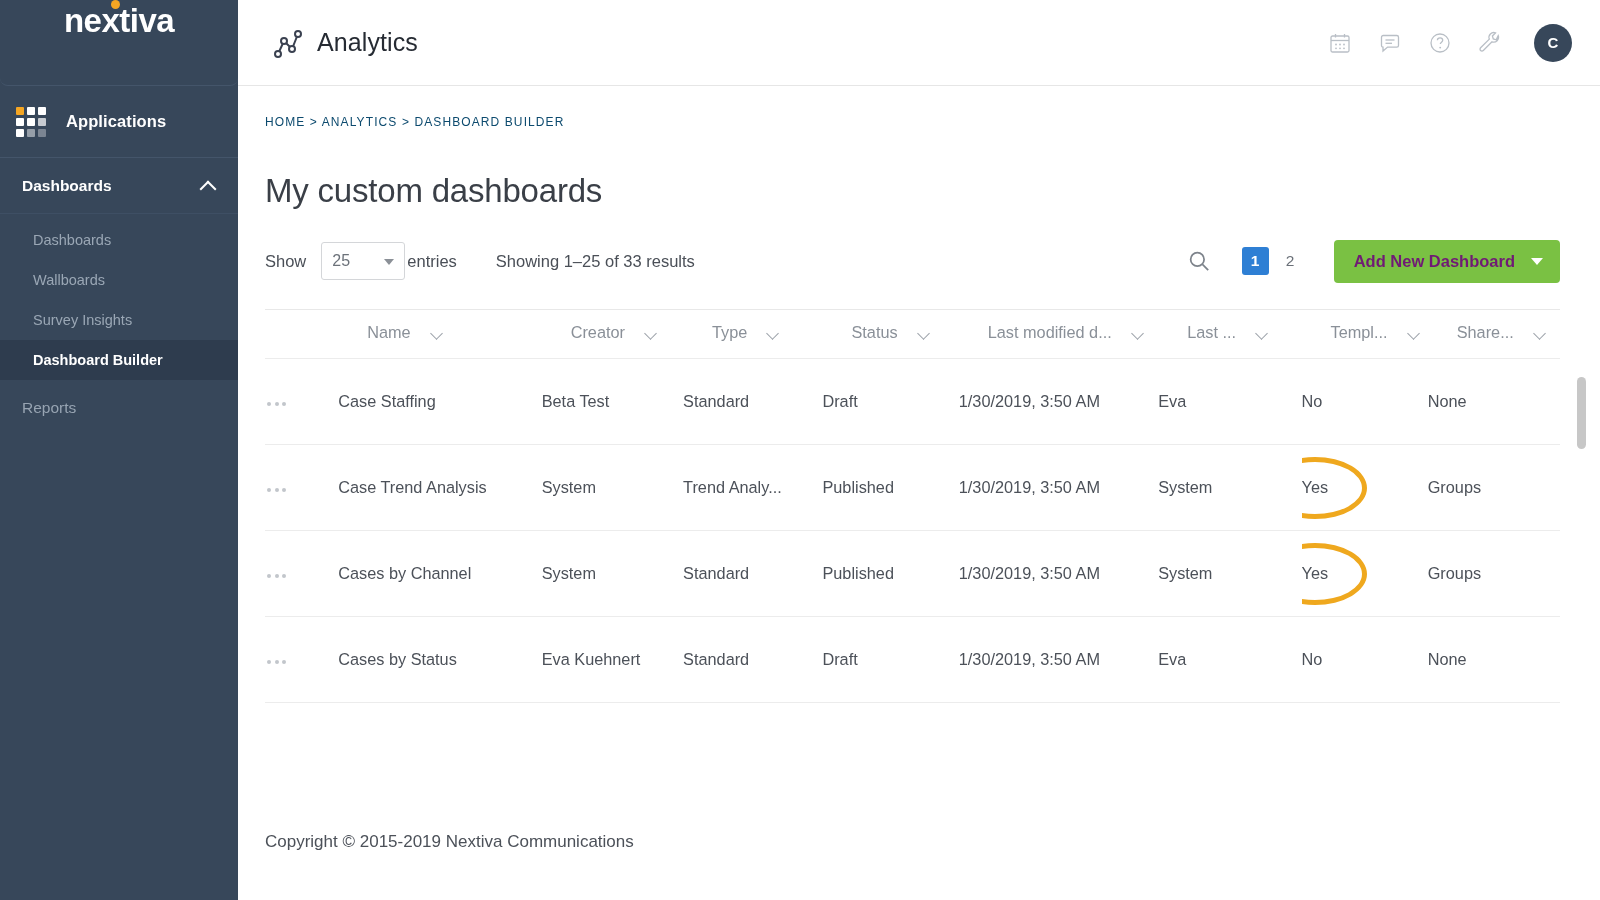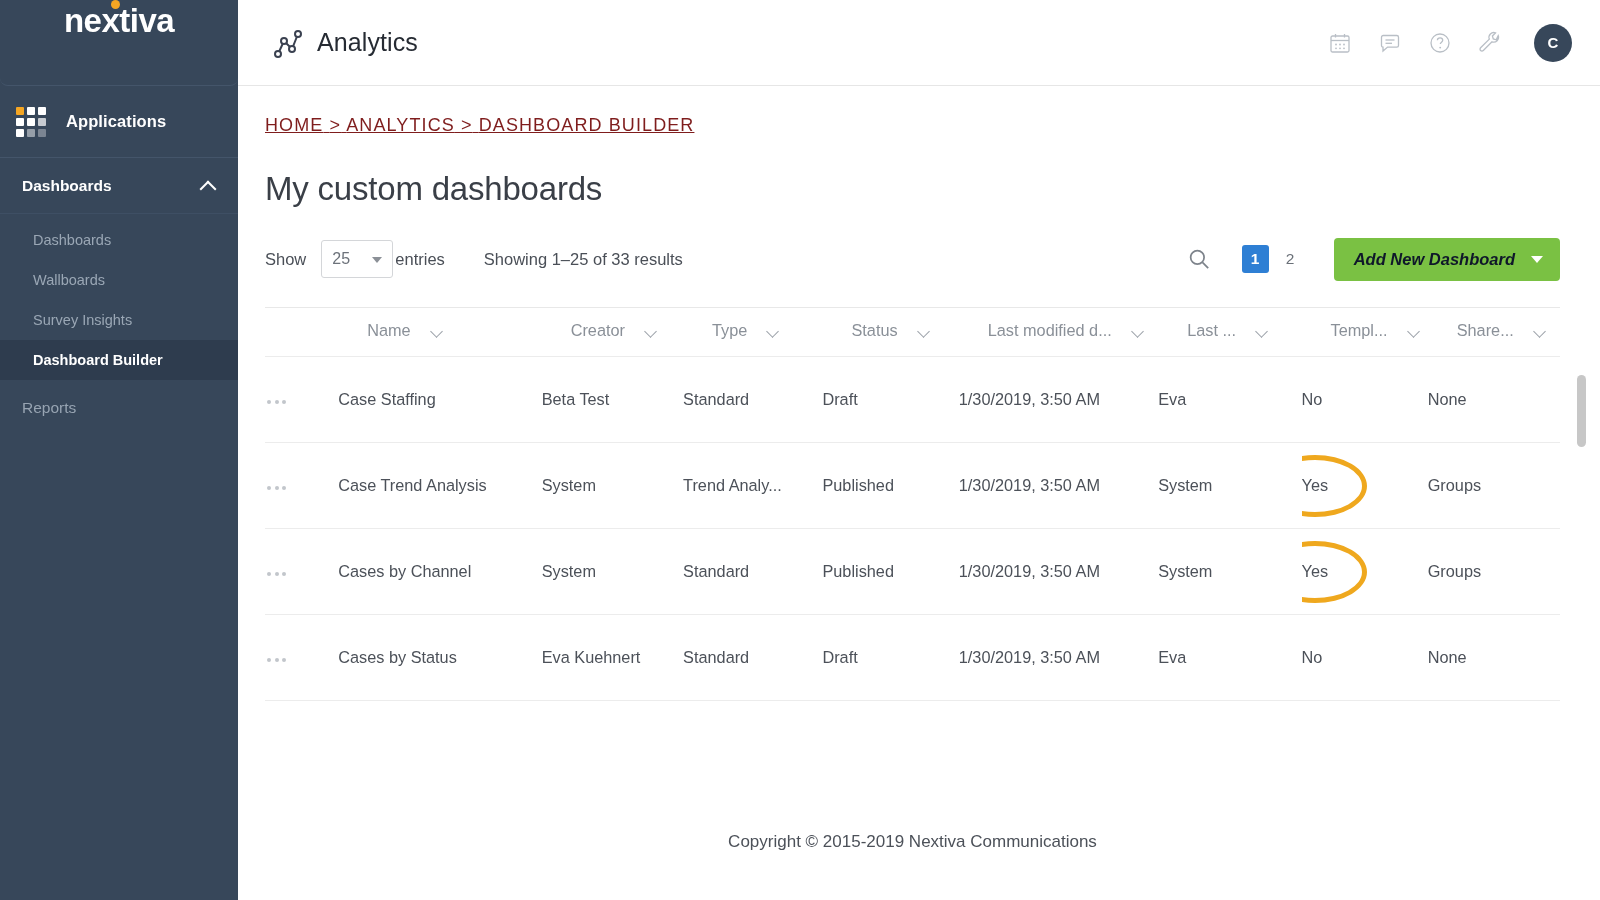--- a/index.html
+++ b/index.html
@@ -156,46 +156,45 @@
 
   .content {
     flex: 1;
     padding: 0 40px 0 27px;
     display: flex;
     flex-direction: column;
     overflow: hidden;
   }
   .breadcrumb {
     margin-top: 29px;
-    font-size: 18px;
-    color: #7f1d1d;
+    font-size: 12px;
+    color: #0c4a6e;
     letter-spacing: 1.1px;
     text-transform: uppercase;
-    text-decoration: underline;
   }
   .breadcrumb span { cursor: pointer; }
   .breadcrumb .sep { cursor: default; }
   .page-title {
-    margin-top: 34px;
+    margin-top: 43px;
     font-size: 33px;
     color: #3a3f47;
     font-weight: 400;
     letter-spacing: -0.2px;
   }
 
   .toolbar {
     margin-top: 30px;
     display: flex;
     align-items: center;
     height: 42px;
   }
   .show-label { font-size: 16.5px; color: #4a4f57; }
   .select-box {
     margin-left: 15px;
-    width: 72px; height: 38px;
+    width: 84px; height: 38px;
     border: 1px solid #d4d6d9;
     border-radius: 3px;
     display: flex; align-items: center;
     padding: 0 10px;
     font-size: 16px; color: #6c727a;
     cursor: pointer;
     position: relative;
     background: #fff;
   }
   .select-box .caret {
@@ -215,30 +214,29 @@
     min-width: 27px; height: 28px;
     display: flex; align-items: center; justify-content: center;
     font-size: 15.5px; color: #6a7078;
     border-radius: 3px; cursor: pointer; padding: 0 6px;
   }
   .page-num.active { background: #2e7fd4; color: #ffffff; font-weight: 600; }
   .add-btn {
     height: 43px;
     background: #7ac143;
     border-radius: 4px;
-    color: #0f172a;
+    color: #701a75;
     font-size: 16.5px;
     font-weight: 600;
     display: flex; align-items: center;
     padding: 0 17px 0 20px;
     gap: 16px;
     cursor: pointer;
     border: none;
     font-family: "Liberation Sans", sans-serif;
-    font-style: italic;
   }
   .add-btn .caret-w {
     width: 0; height: 0;
     border-left: 6px solid transparent;
     border-right: 6px solid transparent;
     border-top: 7px solid #ffffff;
   }
 
   
   .table-wrap { margin-top: 27px; position: relative; }
@@ -302,21 +300,20 @@
     top: 68px;
     width: 9px;
     height: 72px;
     background: #c7c7c7;
     border-radius: 5px;
   }
 
   .footer {
     margin-top: auto;
     padding-bottom: 48px;
-    text-align: center;
     font-size: 17px;
     color: #4c5159;
   }
 </style>
 </head>
 <body>
 
 <div id="app">
 
   <aside class="sidebar">

